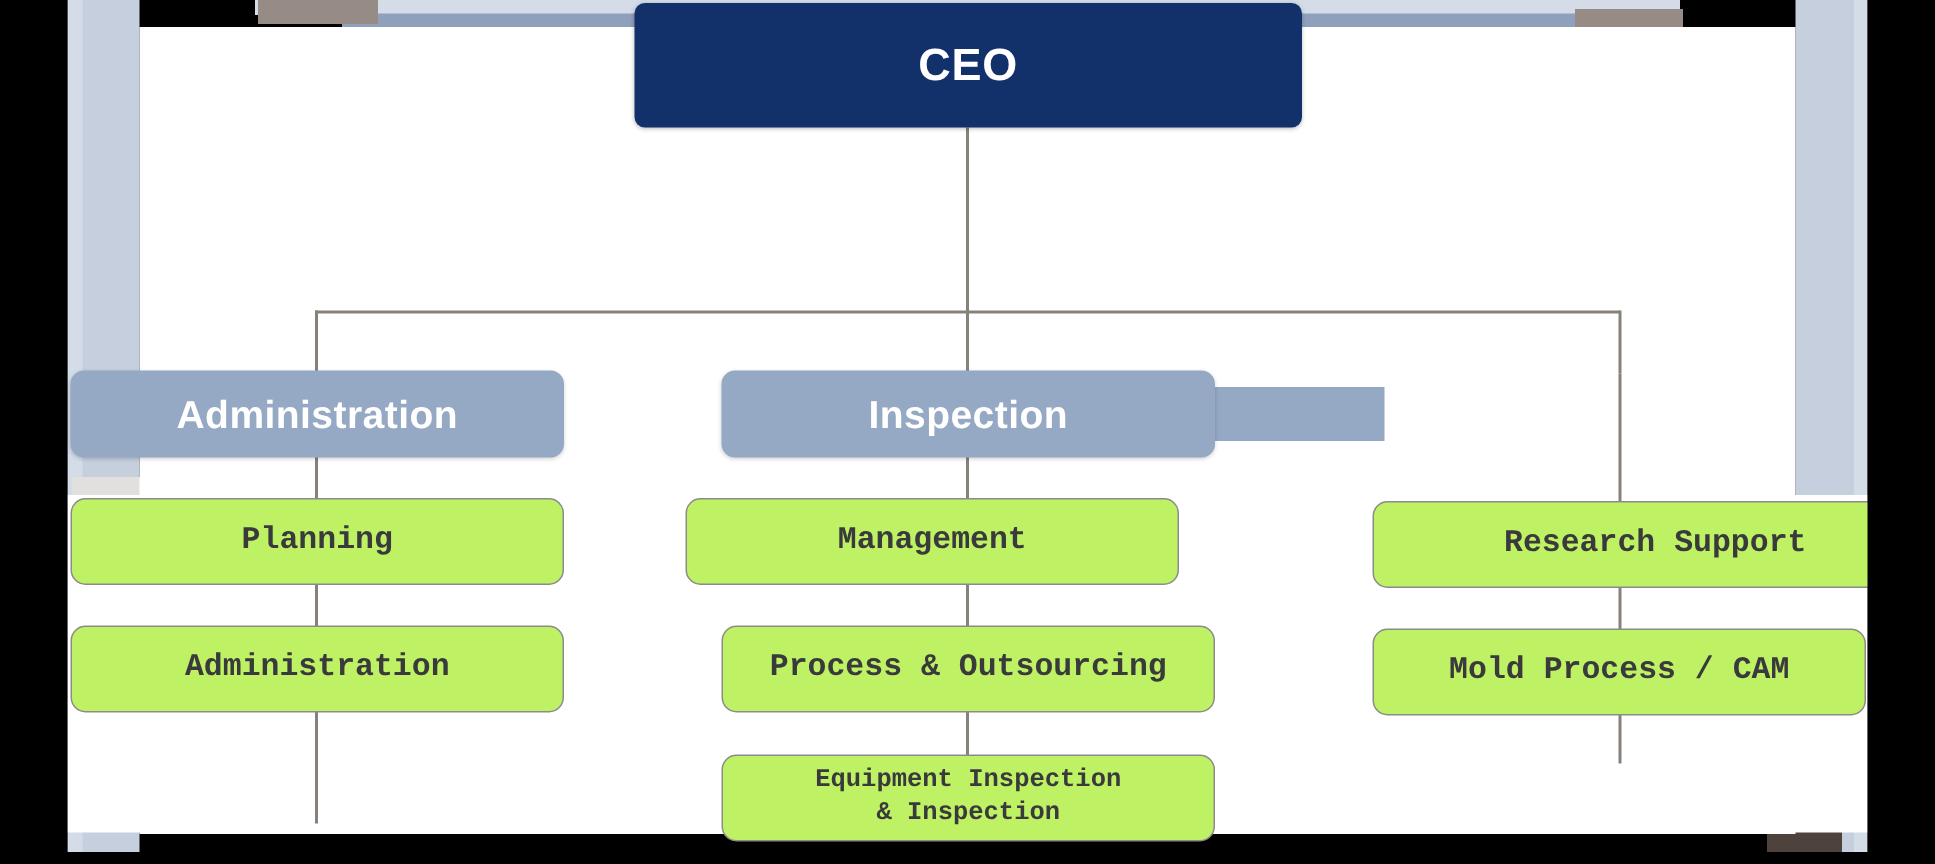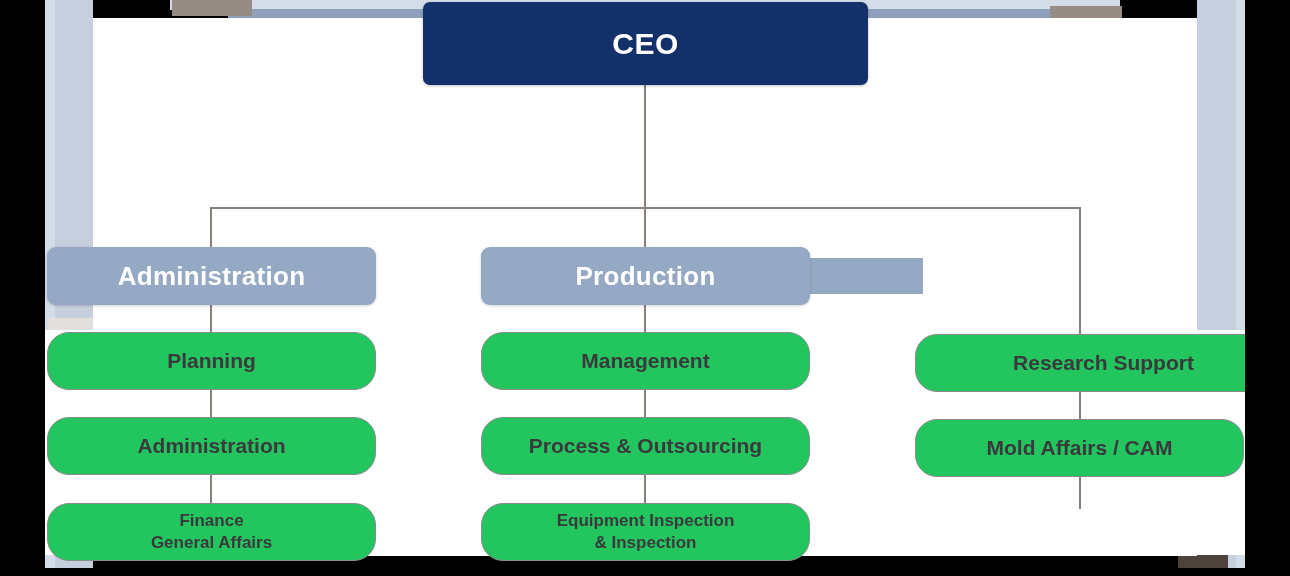--- a/index.html
+++ b/index.html
@@ -34,23 +34,23 @@
     box-shadow:0 1px 3px rgba(0,0,0,.25);
   }
   .node-dept{
     background:#95a8c4; color:#ffffff; border-radius:9px;
     font-size:26px; font-weight:bold; letter-spacing:.3px;
     box-shadow:0 1px 3px rgba(0,0,0,.18);
   }
   .dept-link{ position:absolute; background:#95a8c4; z-index:19; }
 
   .node-item{
-    background:#22c55e; color:#3a3a3c; border:1.3px solid #8b8b8b;
-    border-radius:22px; font-size:21px; font-weight:bold;
-    line-height:1.12; padding:4px 10px;
+    background:#bef264; color:#3a3a3c; border:1.3px solid #8b8b8b;
+    border-radius:10px; font-size:21px; font-weight:bold;
+    line-height:1.12; padding:4px 10px;font-family:Liberation Mono, monospace;
   }
   .node-item.two-line{ font-size:17px; line-height:1.3; }
   .node-item .l2{ display:block; }
 </style>
 </head>
 <body>
 
 <div id="stage">
 
   <div class="bg-blue-panel" style="left:45px; top:0; width:48px; height:568px;"></div>
@@ -96,47 +96,41 @@
 
   <div class="node node-dept" style="left:47px; top:247px; width:329px; height:58px;">
     <span>Administration</span>
   </div>
   <div class="node node-item" style="left:47px; top:332px; width:329px; height:58px;">
     <span>Planning</span>
   </div>
   <div class="node node-item" style="left:47px; top:417px; width:329px; height:58px;">
     <span>Administration</span>
   </div>
-  <div class="node node-item two-line" style="left:47px; top:503px; width:329px; height:58px;">
-    <span>
-      <span>Finance</span>
-      <span class="l2">General Affairs</span>
-    </span>
-  </div>
 
   <div class="node node-dept" style="left:481px; top:247px; width:329px; height:58px;">
-    <span>Production</span>
+    <span>Inspection</span>
   </div>
-  <div class="node node-item" style="left:481px; top:332px; width:329px; height:58px;justify-content:center;">
+  <div class="node node-item" style="left:457px; top:332px; width:329px; height:58px;justify-content:center;">
     <span>Management</span>
   </div>
   <div class="node node-item" style="left:481px; top:417px; width:329px; height:58px;">
     <span>Process &amp; Outsourcing</span>
   </div>
   <div class="node node-item two-line" style="left:481px; top:503px; width:329px; height:58px;">
     <span>
       <span>Equipment Inspection</span>
       <span class="l2">&amp; Inspection</span>
     </span>
   </div>
 
   <div class="node node-item" style="left:915px; top:334px; width:377px; height:58px;">
     <span>Research Support</span>
   </div>
   <div class="node node-item" style="left:915px; top:419px; width:329px; height:58px;">
-    <span>Mold Affairs / CAM</span>
+    <span>Mold Process / CAM</span>
   </div>
 
   <div class="letterbox" style="left:0; top:0; width:45px; height:576px;"></div>
   <div class="letterbox" style="left:1245px; top:0; width:45px; height:576px;"></div>
   <div class="letterbox" style="left:0; top:568px; width:1290px; height:8px;"></div>
 
 </div>
 
 </body></html>

